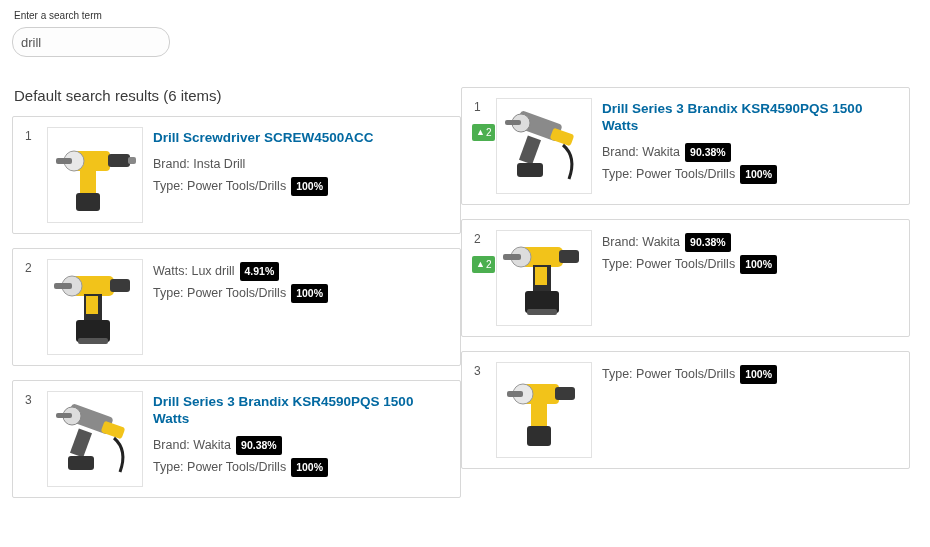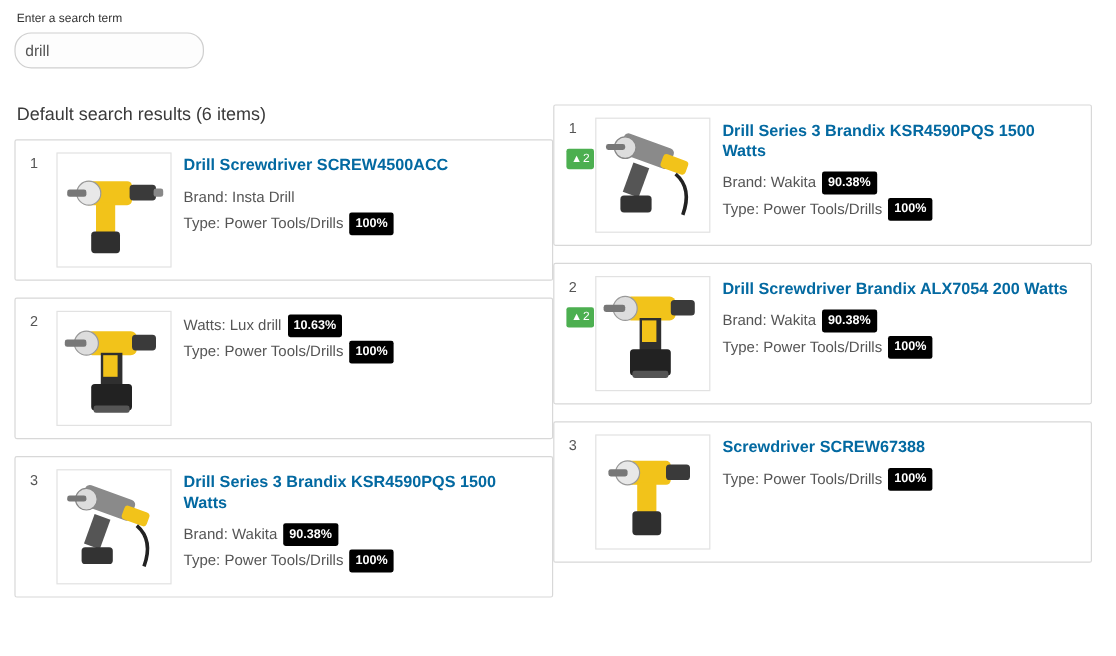--- a/index.html
+++ b/index.html
@@ -183,21 +183,21 @@
             <rect x="4" y="21" width="18" height="6" rx="2" fill="#777"></rect>
             <rect x="34" y="32" width="18" height="28" fill="#2f2f2f"></rect>
             <rect x="36" y="34" width="12" height="18" fill="#f2c31a"></rect>
             <rect x="26" y="58" width="34" height="22" rx="3" fill="#222"></rect>
             <rect x="28" y="76" width="30" height="6" rx="2" fill="#555"></rect>
           </svg>
         </div>
         <div class="info">
           <div class="attr-row">
             <span>Watts: Lux drill</span>
-            <span class="pct">10.63%</span>
+            <span class="pct">4.91%</span>
           </div>
           <div class="attr-row">
             <span>Type: Power Tools/Drills</span>
             <span class="pct">100%</span>
           </div>
         </div>
       </div>
 
       <div class="card">
         <div class="rank-col">
@@ -276,21 +276,20 @@
             <rect x="60" y="17" width="20" height="13" rx="3" fill="#3a3a3a"></rect>
             <circle cx="22" cy="24" r="10" fill="#ddd" stroke="#999" stroke-width="1"></circle>
             <rect x="4" y="21" width="18" height="6" rx="2" fill="#777"></rect>
             <rect x="34" y="32" width="18" height="28" fill="#2f2f2f"></rect>
             <rect x="36" y="34" width="12" height="18" fill="#f2c31a"></rect>
             <rect x="26" y="58" width="34" height="22" rx="3" fill="#222"></rect>
             <rect x="28" y="76" width="30" height="6" rx="2" fill="#555"></rect>
           </svg>
         </div>
         <div class="info">
-          <div class="prod-title">Drill Screwdriver Brandix ALX7054 200 Watts</div>
           <div class="attr-row">
             <span>Brand: Wakita</span>
             <span class="pct">90.38%</span>
           </div>
           <div class="attr-row">
             <span>Type: Power Tools/Drills</span>
             <span class="pct">100%</span>
           </div>
         </div>
       </div>
@@ -304,21 +303,20 @@
           <svg width="90" height="88" viewBox="0 0 90 88">
             <rect x="22" y="18" width="38" height="20" rx="4" fill="#f2c31a"></rect>
             <rect x="56" y="21" width="20" height="13" rx="3" fill="#3a3a3a"></rect>
             <circle cx="24" cy="28" r="10" fill="#e8e8e8" stroke="#999" stroke-width="1"></circle>
             <rect x="8" y="25" width="16" height="6" rx="2" fill="#777"></rect>
             <rect x="32" y="36" width="16" height="26" fill="#f2c31a"></rect>
             <rect x="28" y="60" width="24" height="20" rx="3" fill="#2f2f2f"></rect>
           </svg>
         </div>
         <div class="info">
-          <div class="prod-title">Screwdriver SCREW67388</div>
           <div class="attr-row">
             <span>Type: Power Tools/Drills</span>
             <span class="pct">100%</span>
           </div>
         </div>
       </div>
     </div>
 
   </div>
 </div>

